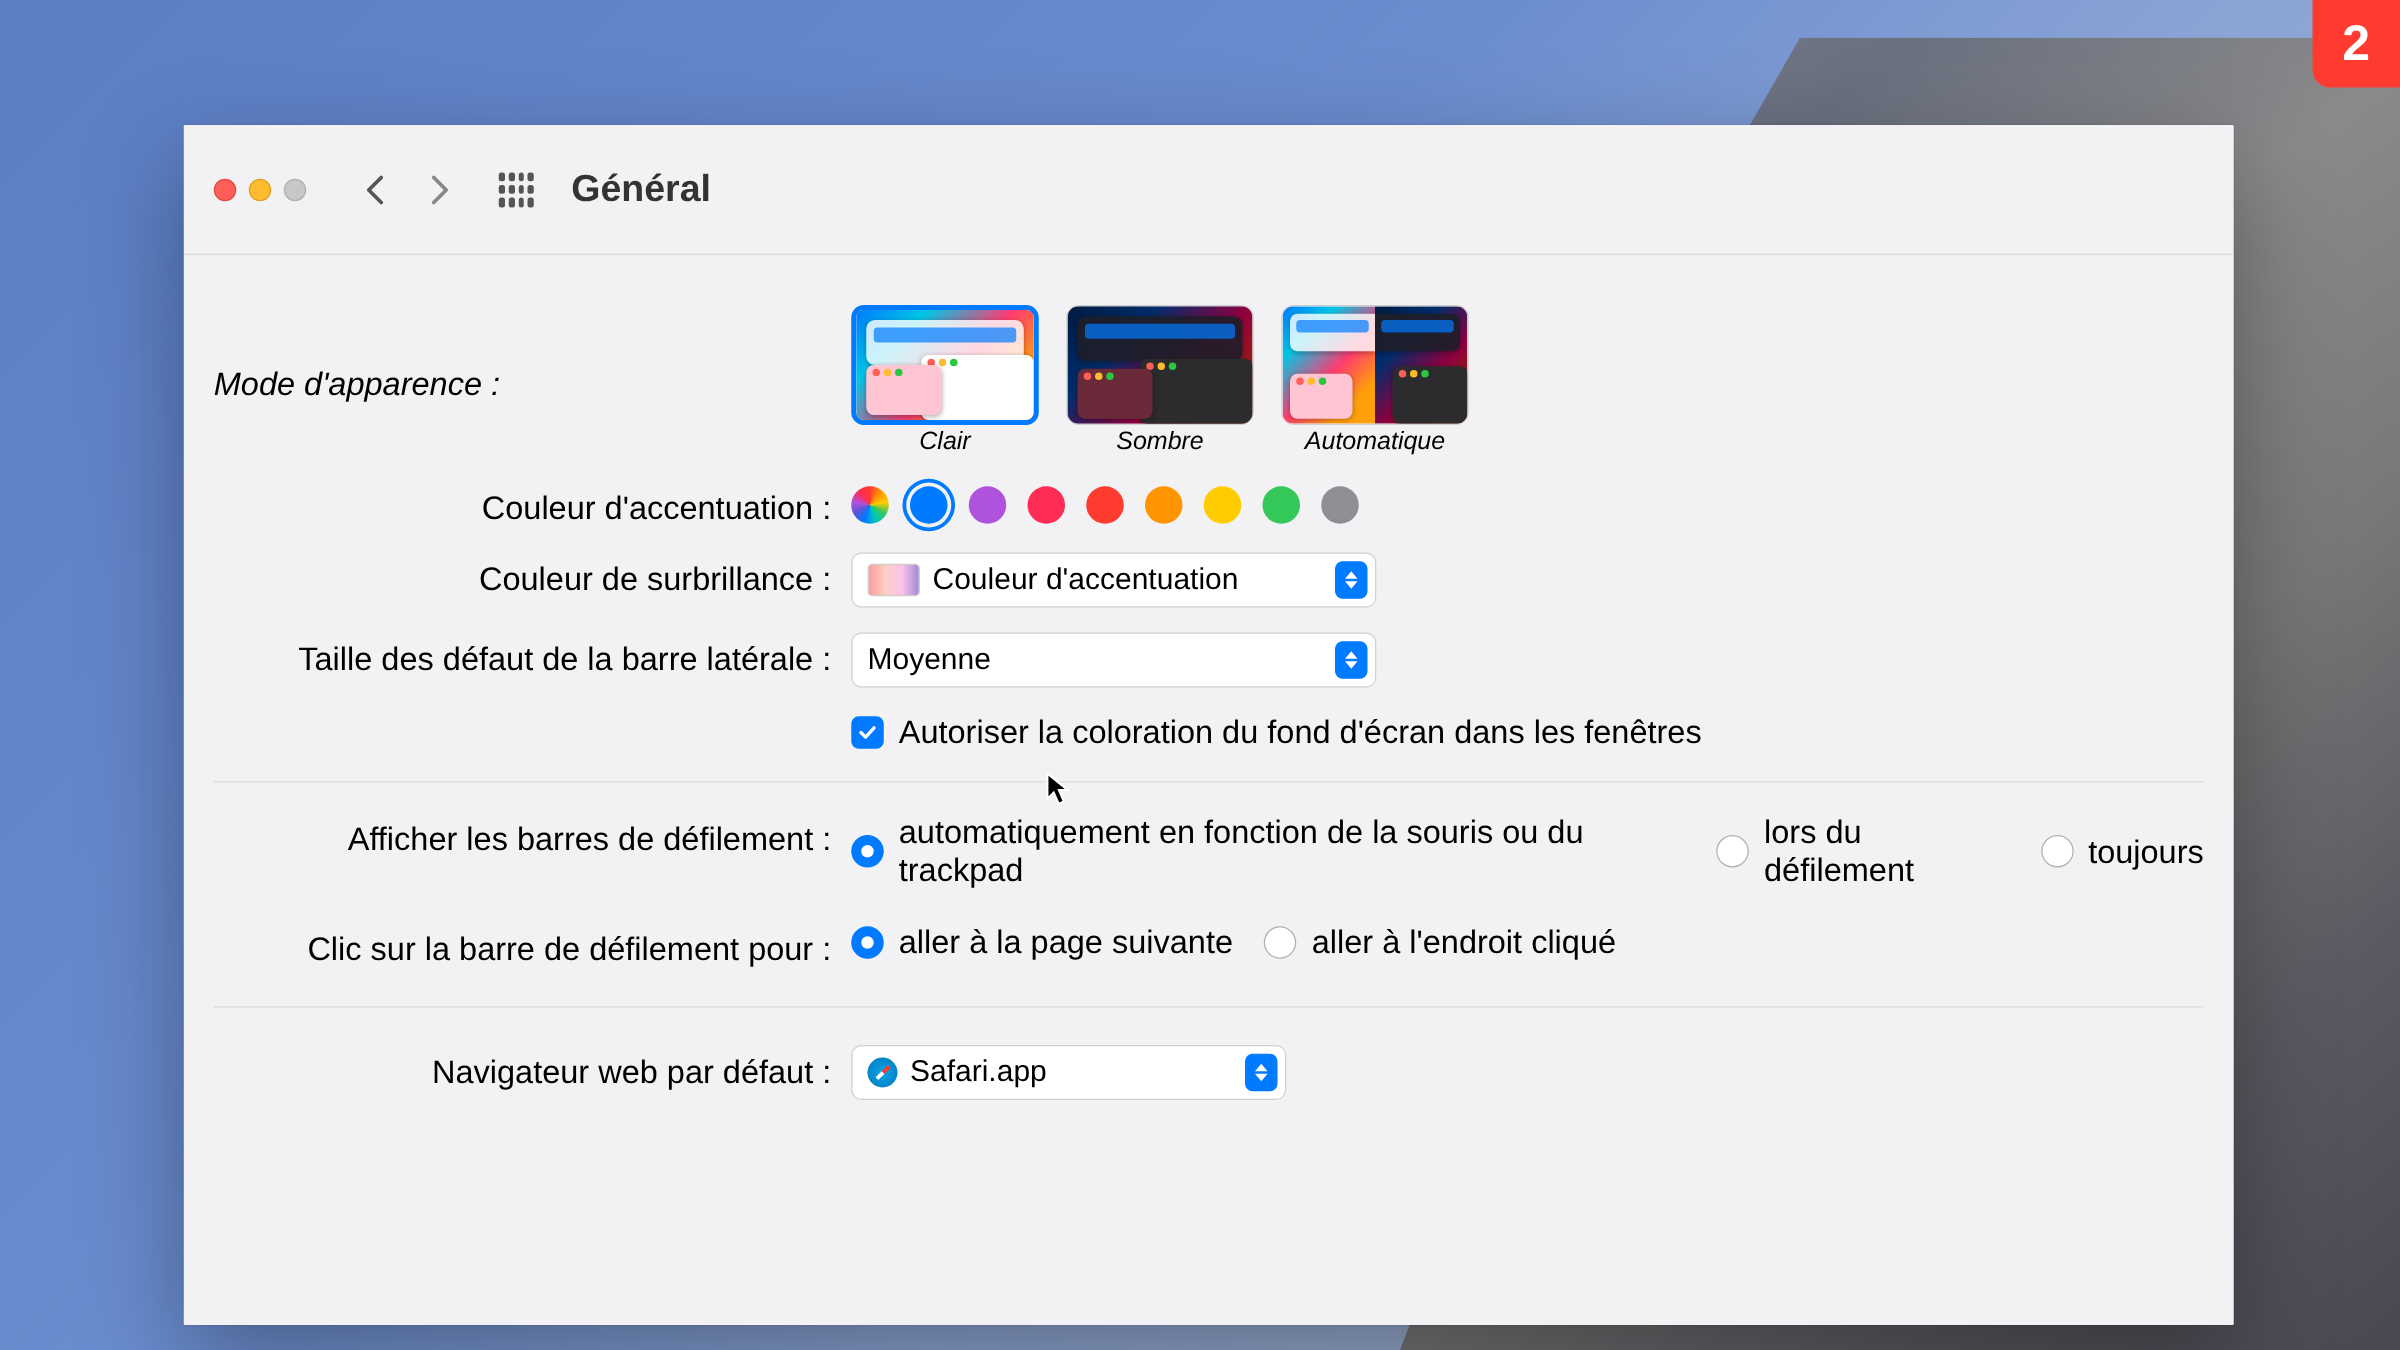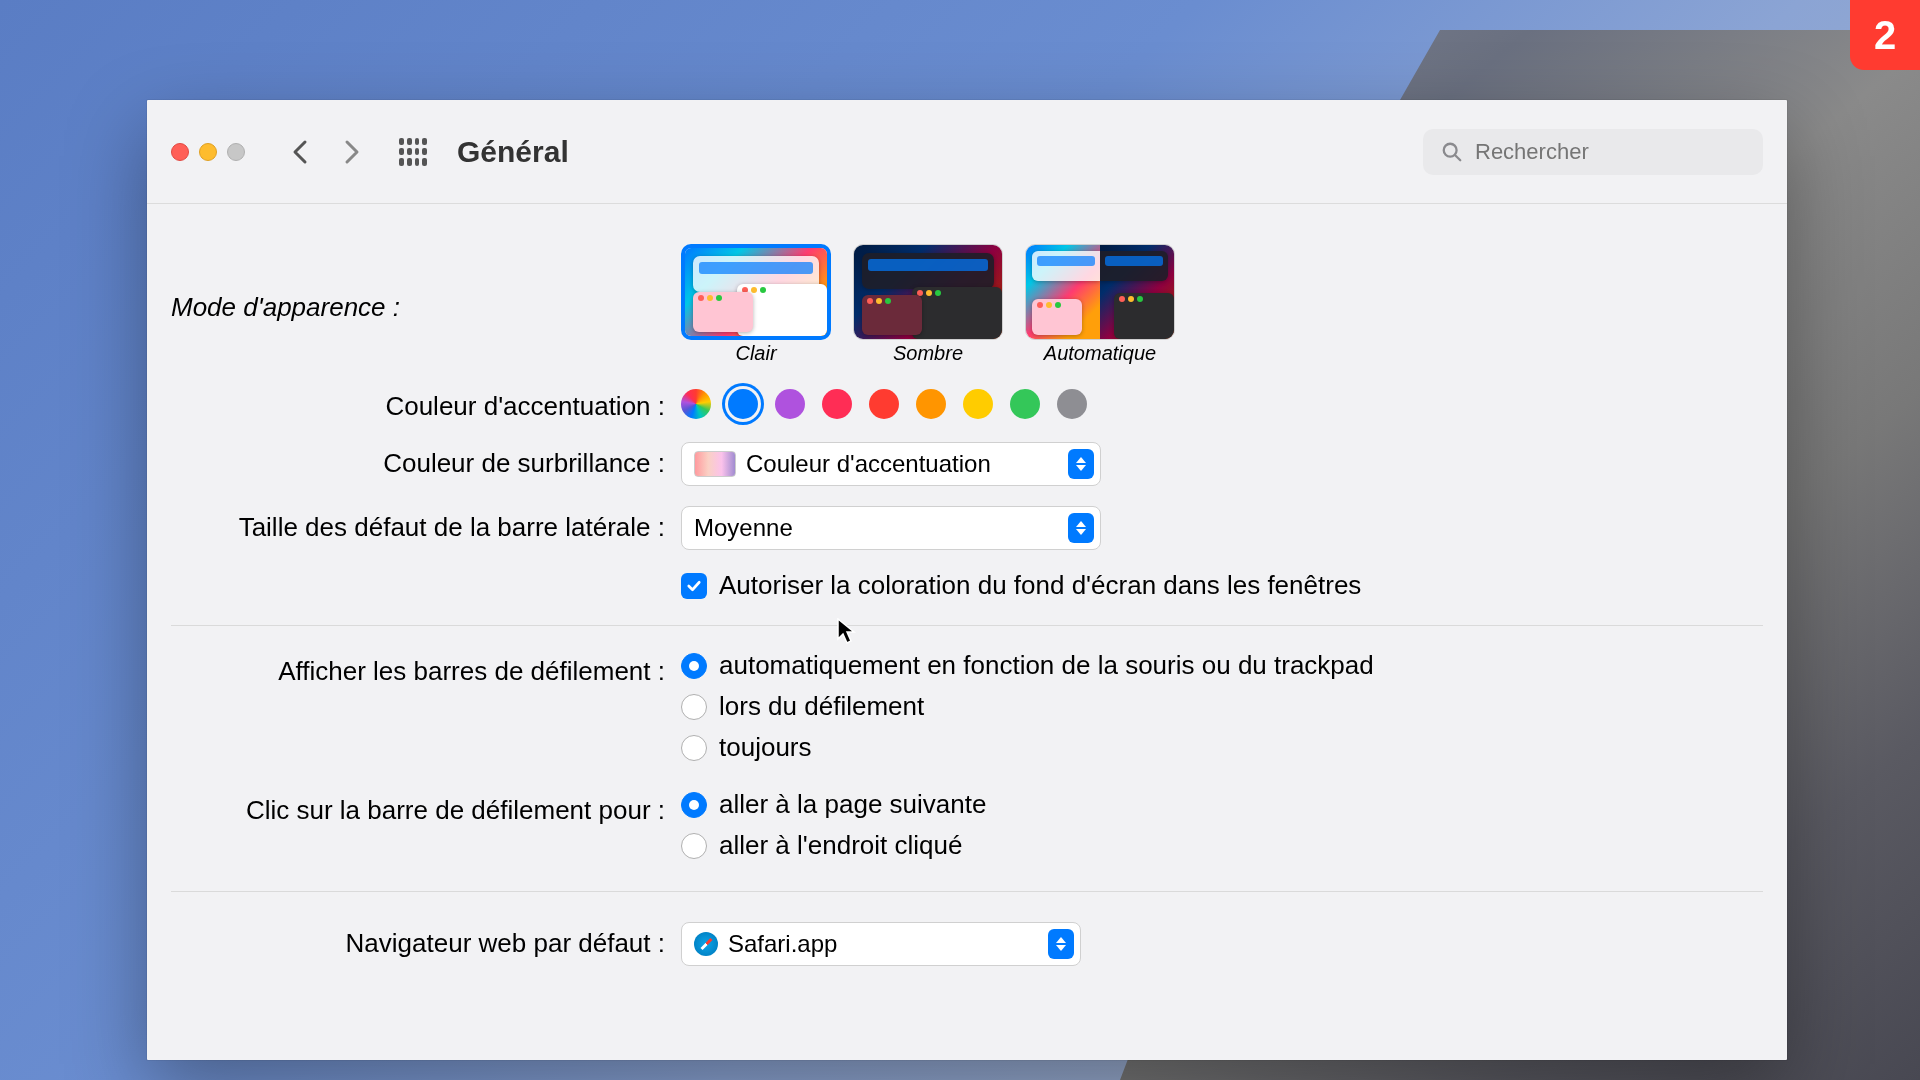--- a/index.html
+++ b/index.html
@@ -154,21 +154,21 @@
     }
     .popup-btn .nub::before{border-bottom:6px solid #fff;margin-bottom:2px;}
     .popup-btn .nub::after{border-top:6px solid #fff;}
     .check-row{ display:flex; align-items:center; gap:12px; font-size:26px;}
     .chk{
       width:26px;height:26px;border-radius:6px;display:flex;align-items:center;justify-content:center;
       background:#007aff;color:#fff;flex-shrink:0;
     }
     .chk svg{width:18px;height:18px;}
     .divider { height:1px; background:#dadada; margin: 24px 0; }
-    .radio-group{ display:flex; flex-direction:column; gap:10px; font-size:26px;}
+    .radio-group{ display:flex; flex-direction:row; gap:25px; font-size:26px;}
     .radio-row{ display:flex; align-items:center; gap:12px;}
     .radio{
       width:26px;height:26px;border-radius:50%;border:1.5px solid #b0b0b0;background:#fff;
       display:flex;align-items:center;justify-content:center;flex-shrink:0;
     }
     .radio.checked{ background:#007aff; border-color:#007aff;}
     .radio.checked::after{content:"";width:10px;height:10px;border-radius:50%;background:#fff;}
     .safari-icon{
       width:24px;height:24px;border-radius:50%;
       background: radial-gradient(circle at 50% 50%, #0ea5e9 0%, #0284c7 70%);
@@ -214,27 +214,20 @@
       <span></span>
         <span></span>
         <span></span>
         <span></span>
       <span></span>
         <span></span>
         <span></span>
         <span></span>
     </div>
     <div class="title">Général</div>
-    <div class="search">
-      <svg width="22" height="22" viewBox="0 0 24 24">
-          <circle cx="10" cy="10" r="7" stroke="currentColor" stroke-width="2.5" fill="none"></circle>
-          <line x1="15.5" y1="15.5" x2="21" y2="21" stroke="currentColor" stroke-width="2.5" stroke-linecap="round"></line>
-        </svg>
-      <input placeholder="Rechercher" style="">
-    </div>
   </div>
 
   <div class="content">
 
     <div class="row">
       <div class="label-col thumbs">Mode d'apparence :</div>
       <div class="control-col">
         <div class="thumbs">
           <div class="thumb-item selected">
             <div class="thumb">
@@ -405,21 +398,21 @@
           </div>
         </div>
       </div>
     </div>
 
     <div class="divider" style="margin-top:30px;"></div>
 
     <div class="row" style="margin-top:30px;">
       <div class="label-col">Navigateur web par défaut :</div>
       <div class="control-col">
-        <div class="popup-btn" style="width:400px;">
+        <div class="popup-btn" style="width:348px;">
           <div class="safari-icon"></div>
           <span>Safari.app</span>
           <div class="nub"></div>
         </div>
       </div>
     </div>
   </div>
 
   <svg class="cursor" viewBox="0 0 20 28">
     <path d="M1 1 L1 21 L6 16 L10 25 L14 23 L10 14 L17 14 Z" fill="#000" stroke="#fff" stroke-width="1.5"></path>

